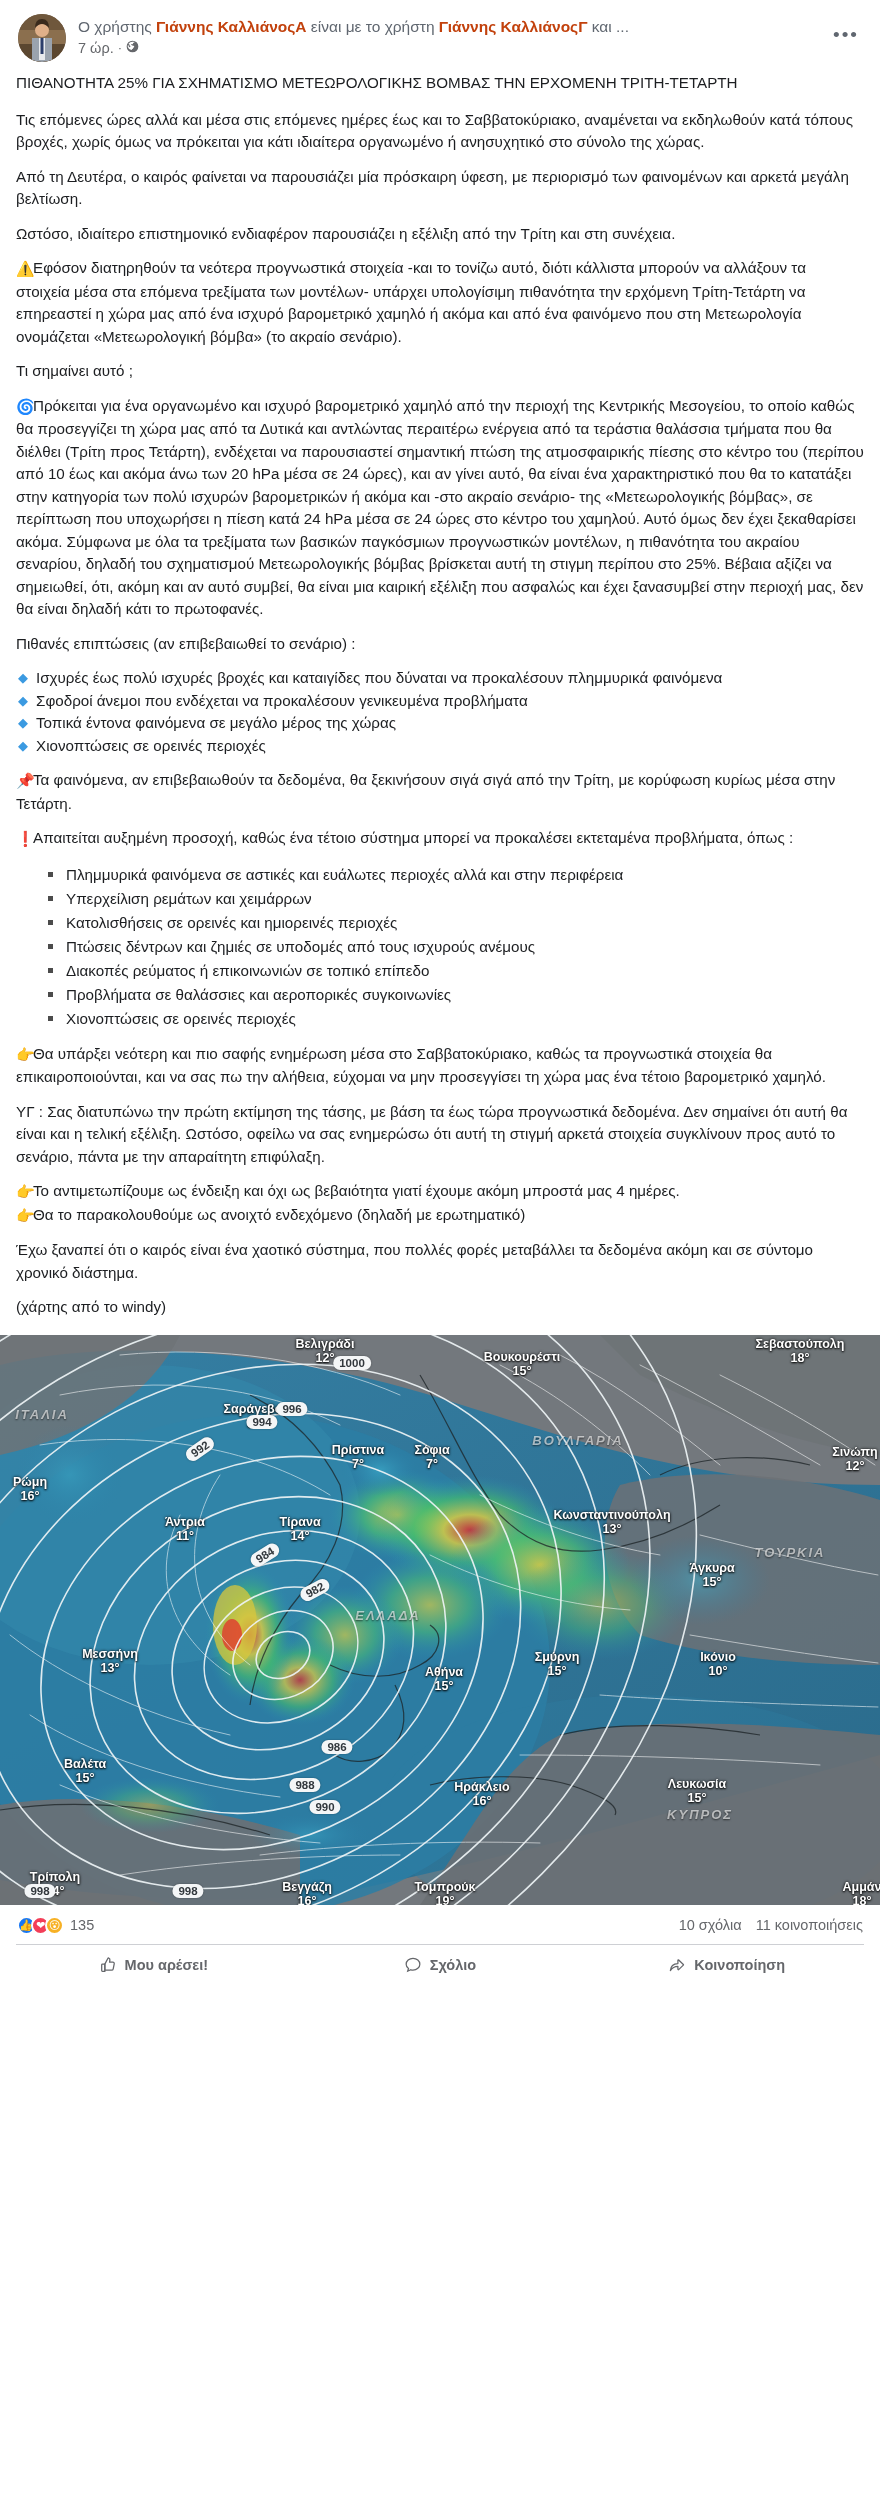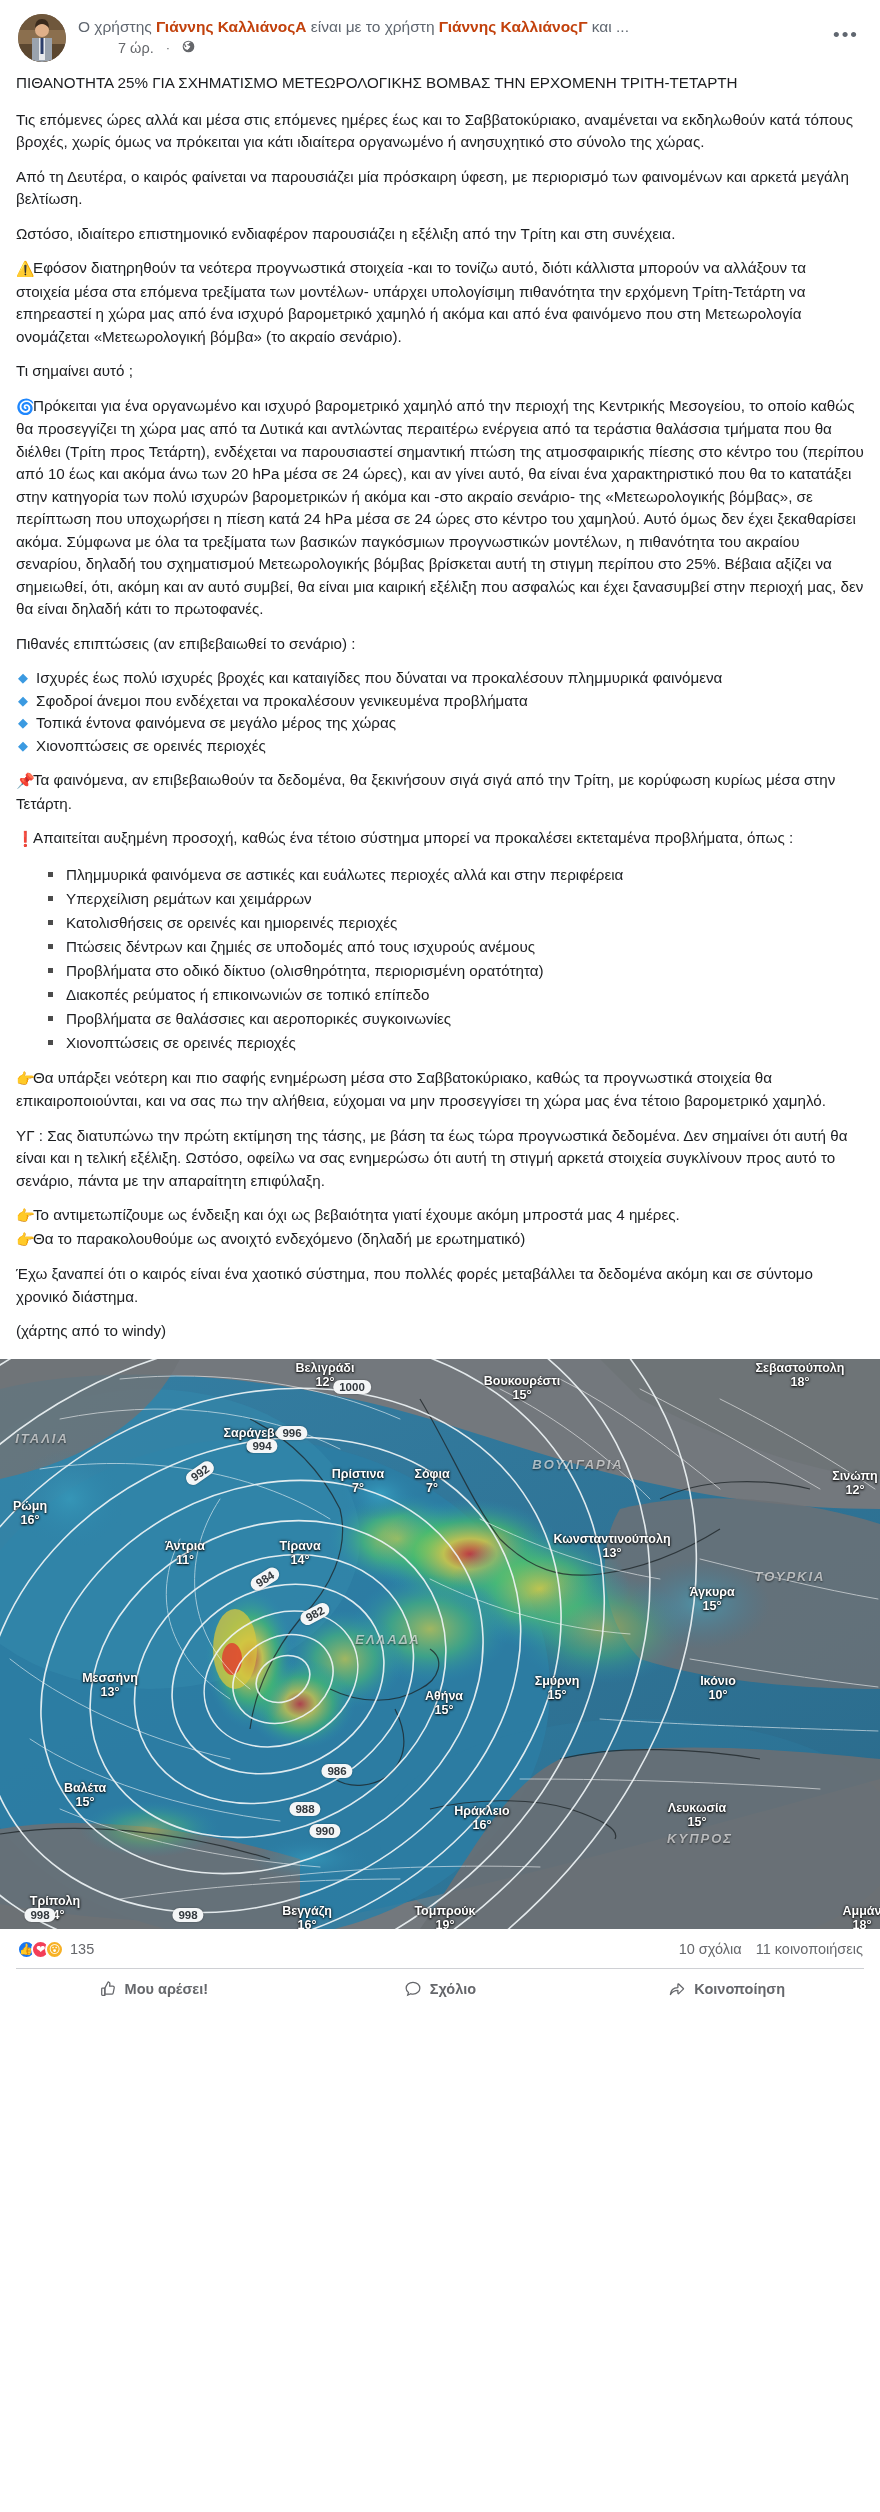--- a/index.html
+++ b/index.html
@@ -52,22 +52,21 @@
     font-weight: bold;
   }
   .byline .plain { color:#606770; }
   .meta {
     font-size: 14.5px;
     line-height: 20px;
     color: #65676b;
     margin-top: 1px;
     display: flex;
     align-items: center;
-    gap: 12px;
-    margin-left: 40px;
+    gap: 4px;
   }
   .meta .dot { font-size: 13px; color:#65676b; }
   .globe { display:inline-block; vertical-align:-2px; }
 
   .more-btn {
     position: absolute;
     right: 18px;
     top: 18px;
     width: 32px; height: 32px;
     display: flex; align-items: center; justify-content: center;
@@ -303,21 +302,20 @@
 
     <p><span class="emo para-icon">📌</span><span>Τα φαινόμενα, αν επιβεβαιωθούν τα δεδομένα, θα ξεκινήσουν σιγά σιγά από την Τρίτη, με κορύφωση κυρίως μέσα στην Τετάρτη.</span></p>
 
     <p><span class="emo para-icon">❗</span><span>Απαιτείται αυξημένη προσοχή, καθώς ένα τέτοιο σύστημα μπορεί να προκαλέσει εκτεταμένα προβλήματα, όπως :</span></p>
 
     <ul class="sqlist">
       <li><span class="sq"></span><span>Πλημμυρικά φαινόμενα σε αστικές και ευάλωτες περιοχές αλλά και στην περιφέρεια</span></li>
       <li><span class="sq"></span><span>Υπερχείλιση ρεμάτων και χειμάρρων</span></li>
       <li><span class="sq"></span><span>Κατολισθήσεις σε ορεινές και ημιορεινές περιοχές</span></li>
       <li><span class="sq"></span><span>Πτώσεις δέντρων και ζημιές σε υποδομές από τους ισχυρούς ανέμους</span></li>
-      <li><span class="sq"></span><span>Προβλήματα στο οδικό δίκτυο (ολισθηρότητα, περιορισμένη ορατότητα)</span></li>
       <li><span class="sq"></span><span>Διακοπές ρεύματος ή επικοινωνιών σε τοπικό επίπεδο</span></li>
       <li><span class="sq"></span><span>Προβλήματα σε θαλάσσιες και αεροπορικές συγκοινωνίες</span></li>
       <li><span class="sq"></span><span>Χιονοπτώσεις σε ορεινές περιοχές</span></li>
     </ul>
 
     <p><span class="emo para-icon">👉</span><span>Θα υπάρξει νεότερη και πιο σαφής ενημέρωση μέσα στο Σαββατοκύριακο, καθώς τα προγνωστικά στοιχεία θα επικαιροποιούνται, και να σας πω την αλήθεια, εύχομαι να μην προσεγγίσει τη χώρα μας ένα τέτοιο βαρομετρικό χαμηλό.</span></p>
 
     <p>ΥΓ : Σας διατυπώνω την πρώτη εκτίμηση της τάσης, με βάση τα έως τώρα προγνωστικά δεδομένα. Δεν σημαίνει ότι αυτή θα είναι και η τελική εξέλιξη. Ωστόσο, οφείλω να σας ενημερώσω ότι αυτή τη στιγμή αρκετά στοιχεία συγκλίνουν προς αυτό το σενάριο, πάντα με την απαραίτητη επιφύλαξη.</p>
 
     <p style="margin-bottom:0"><span class="emo para-icon">👉</span><span>Το αντιμετωπίζουμε ως ένδειξη και όχι ως βεβαιότητα γιατί έχουμε ακόμη μπροστά μας 4 ημέρες.</span></p>

